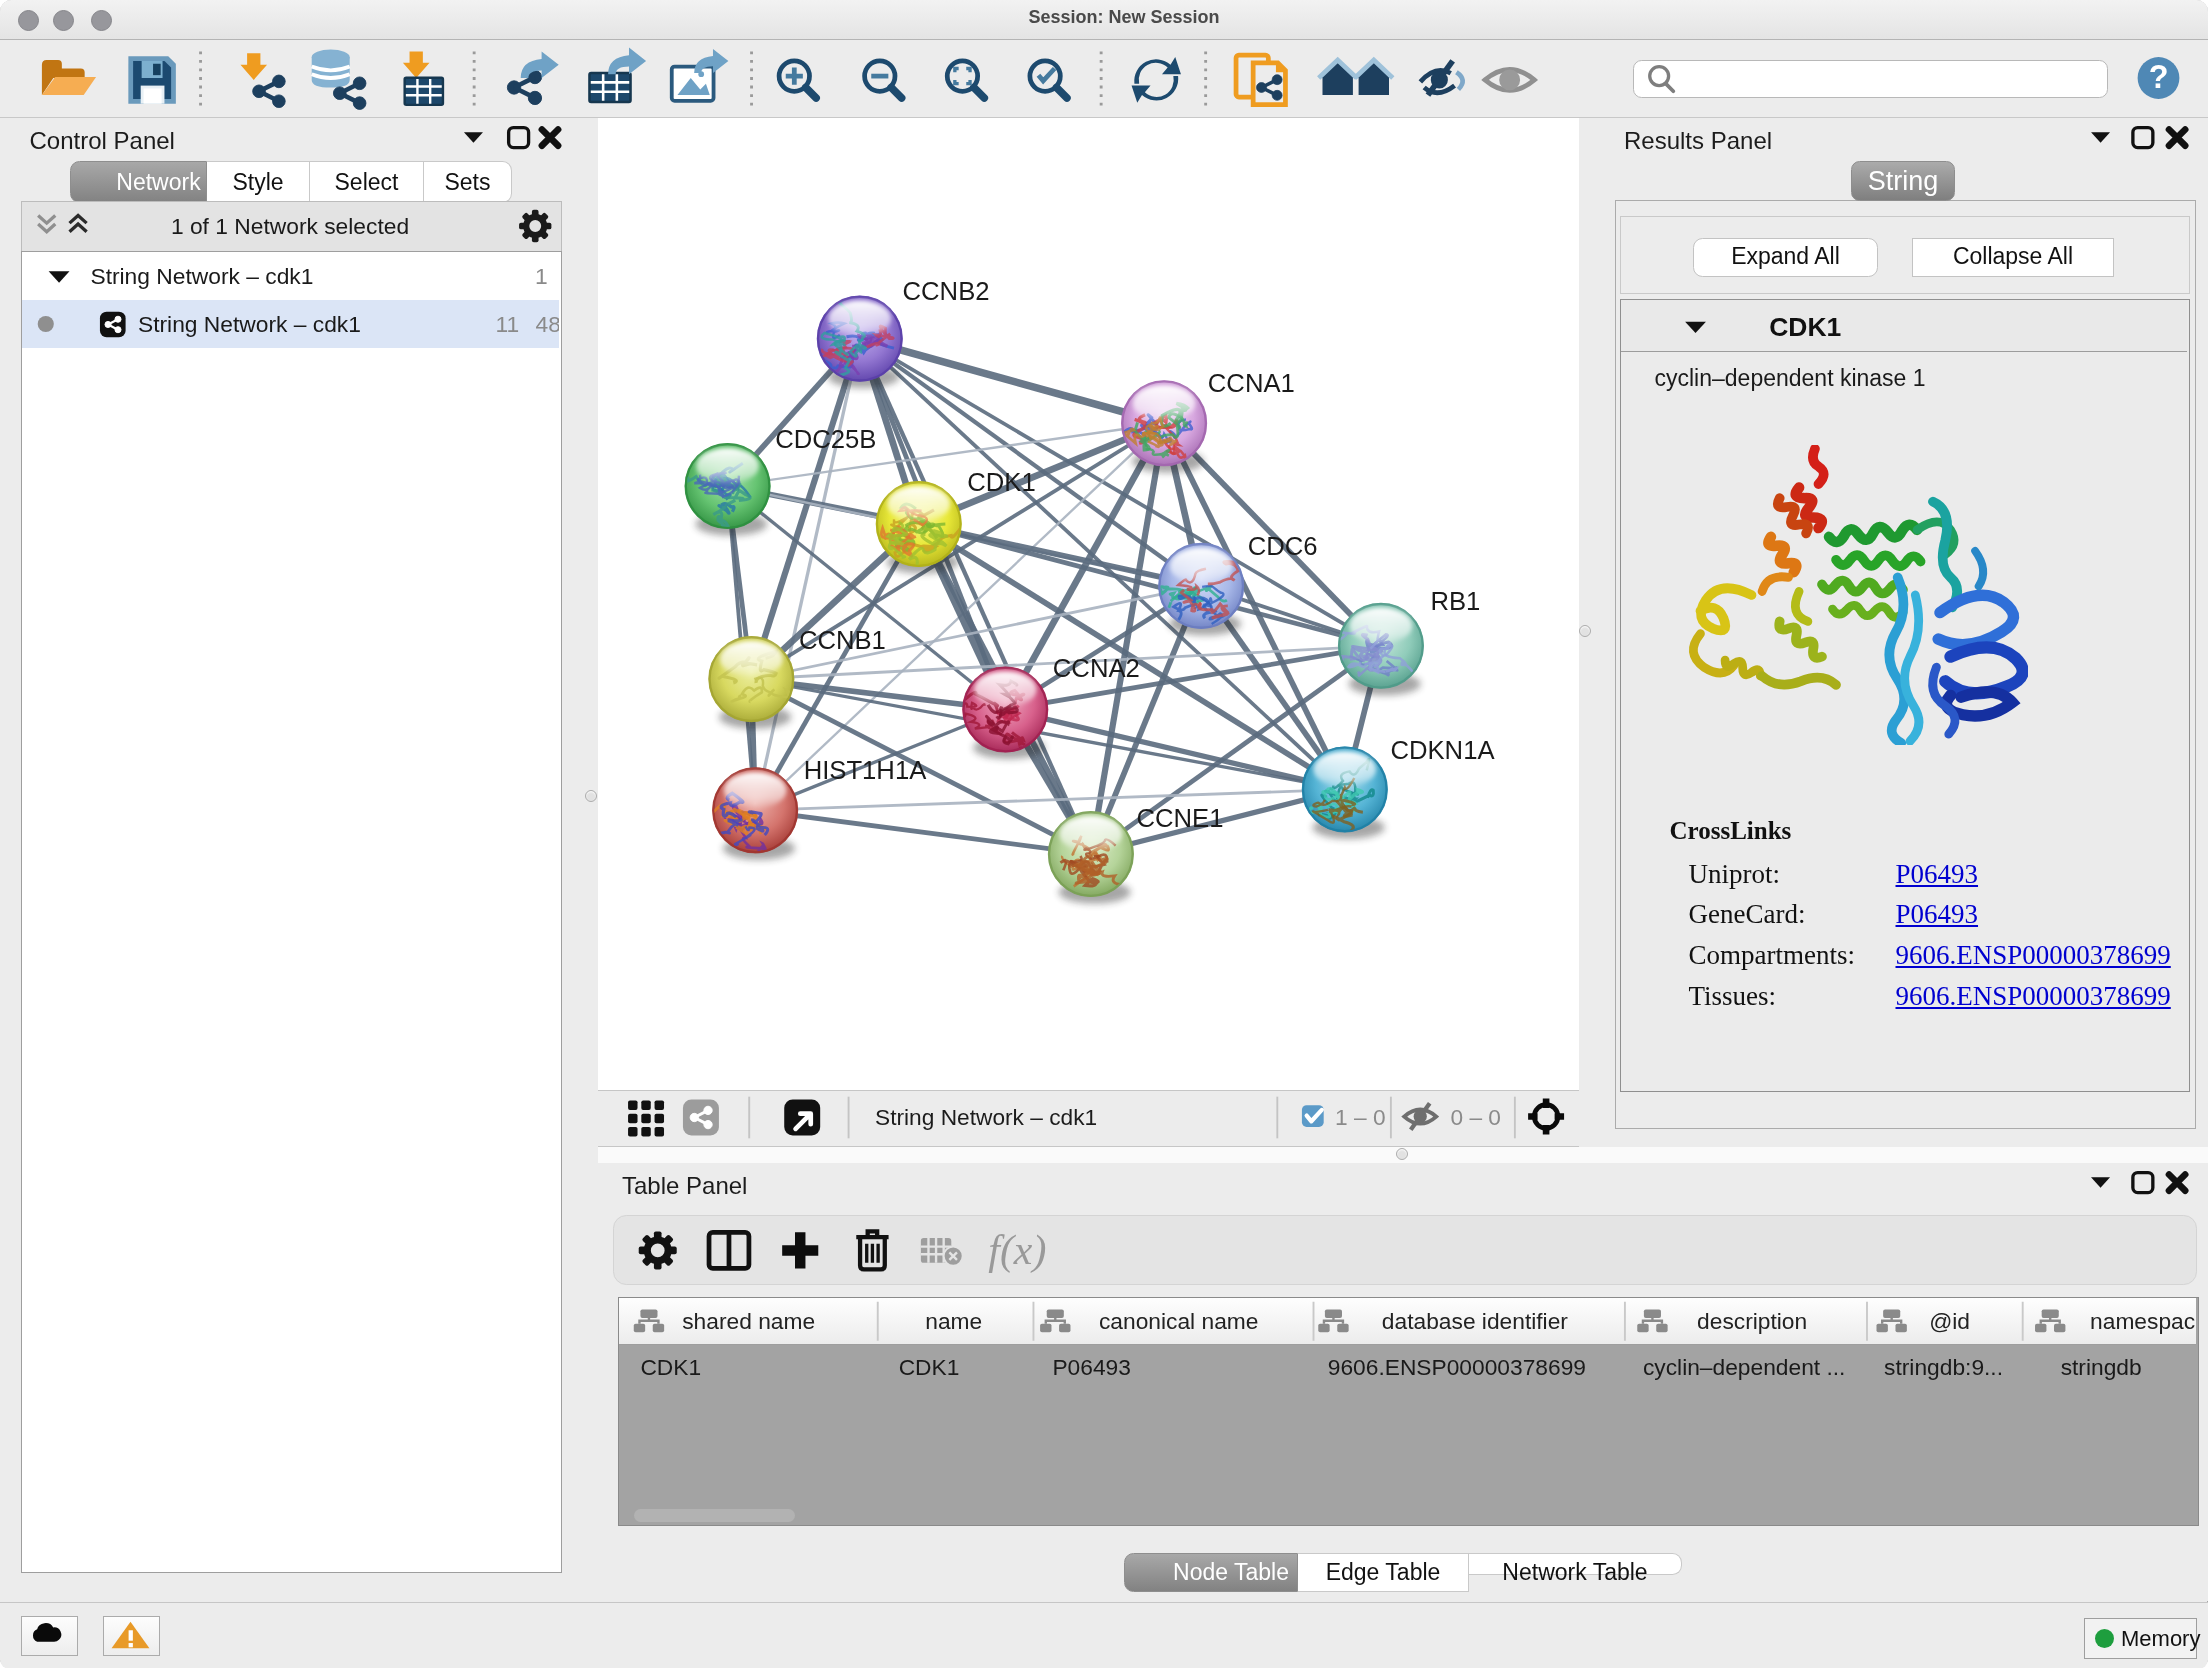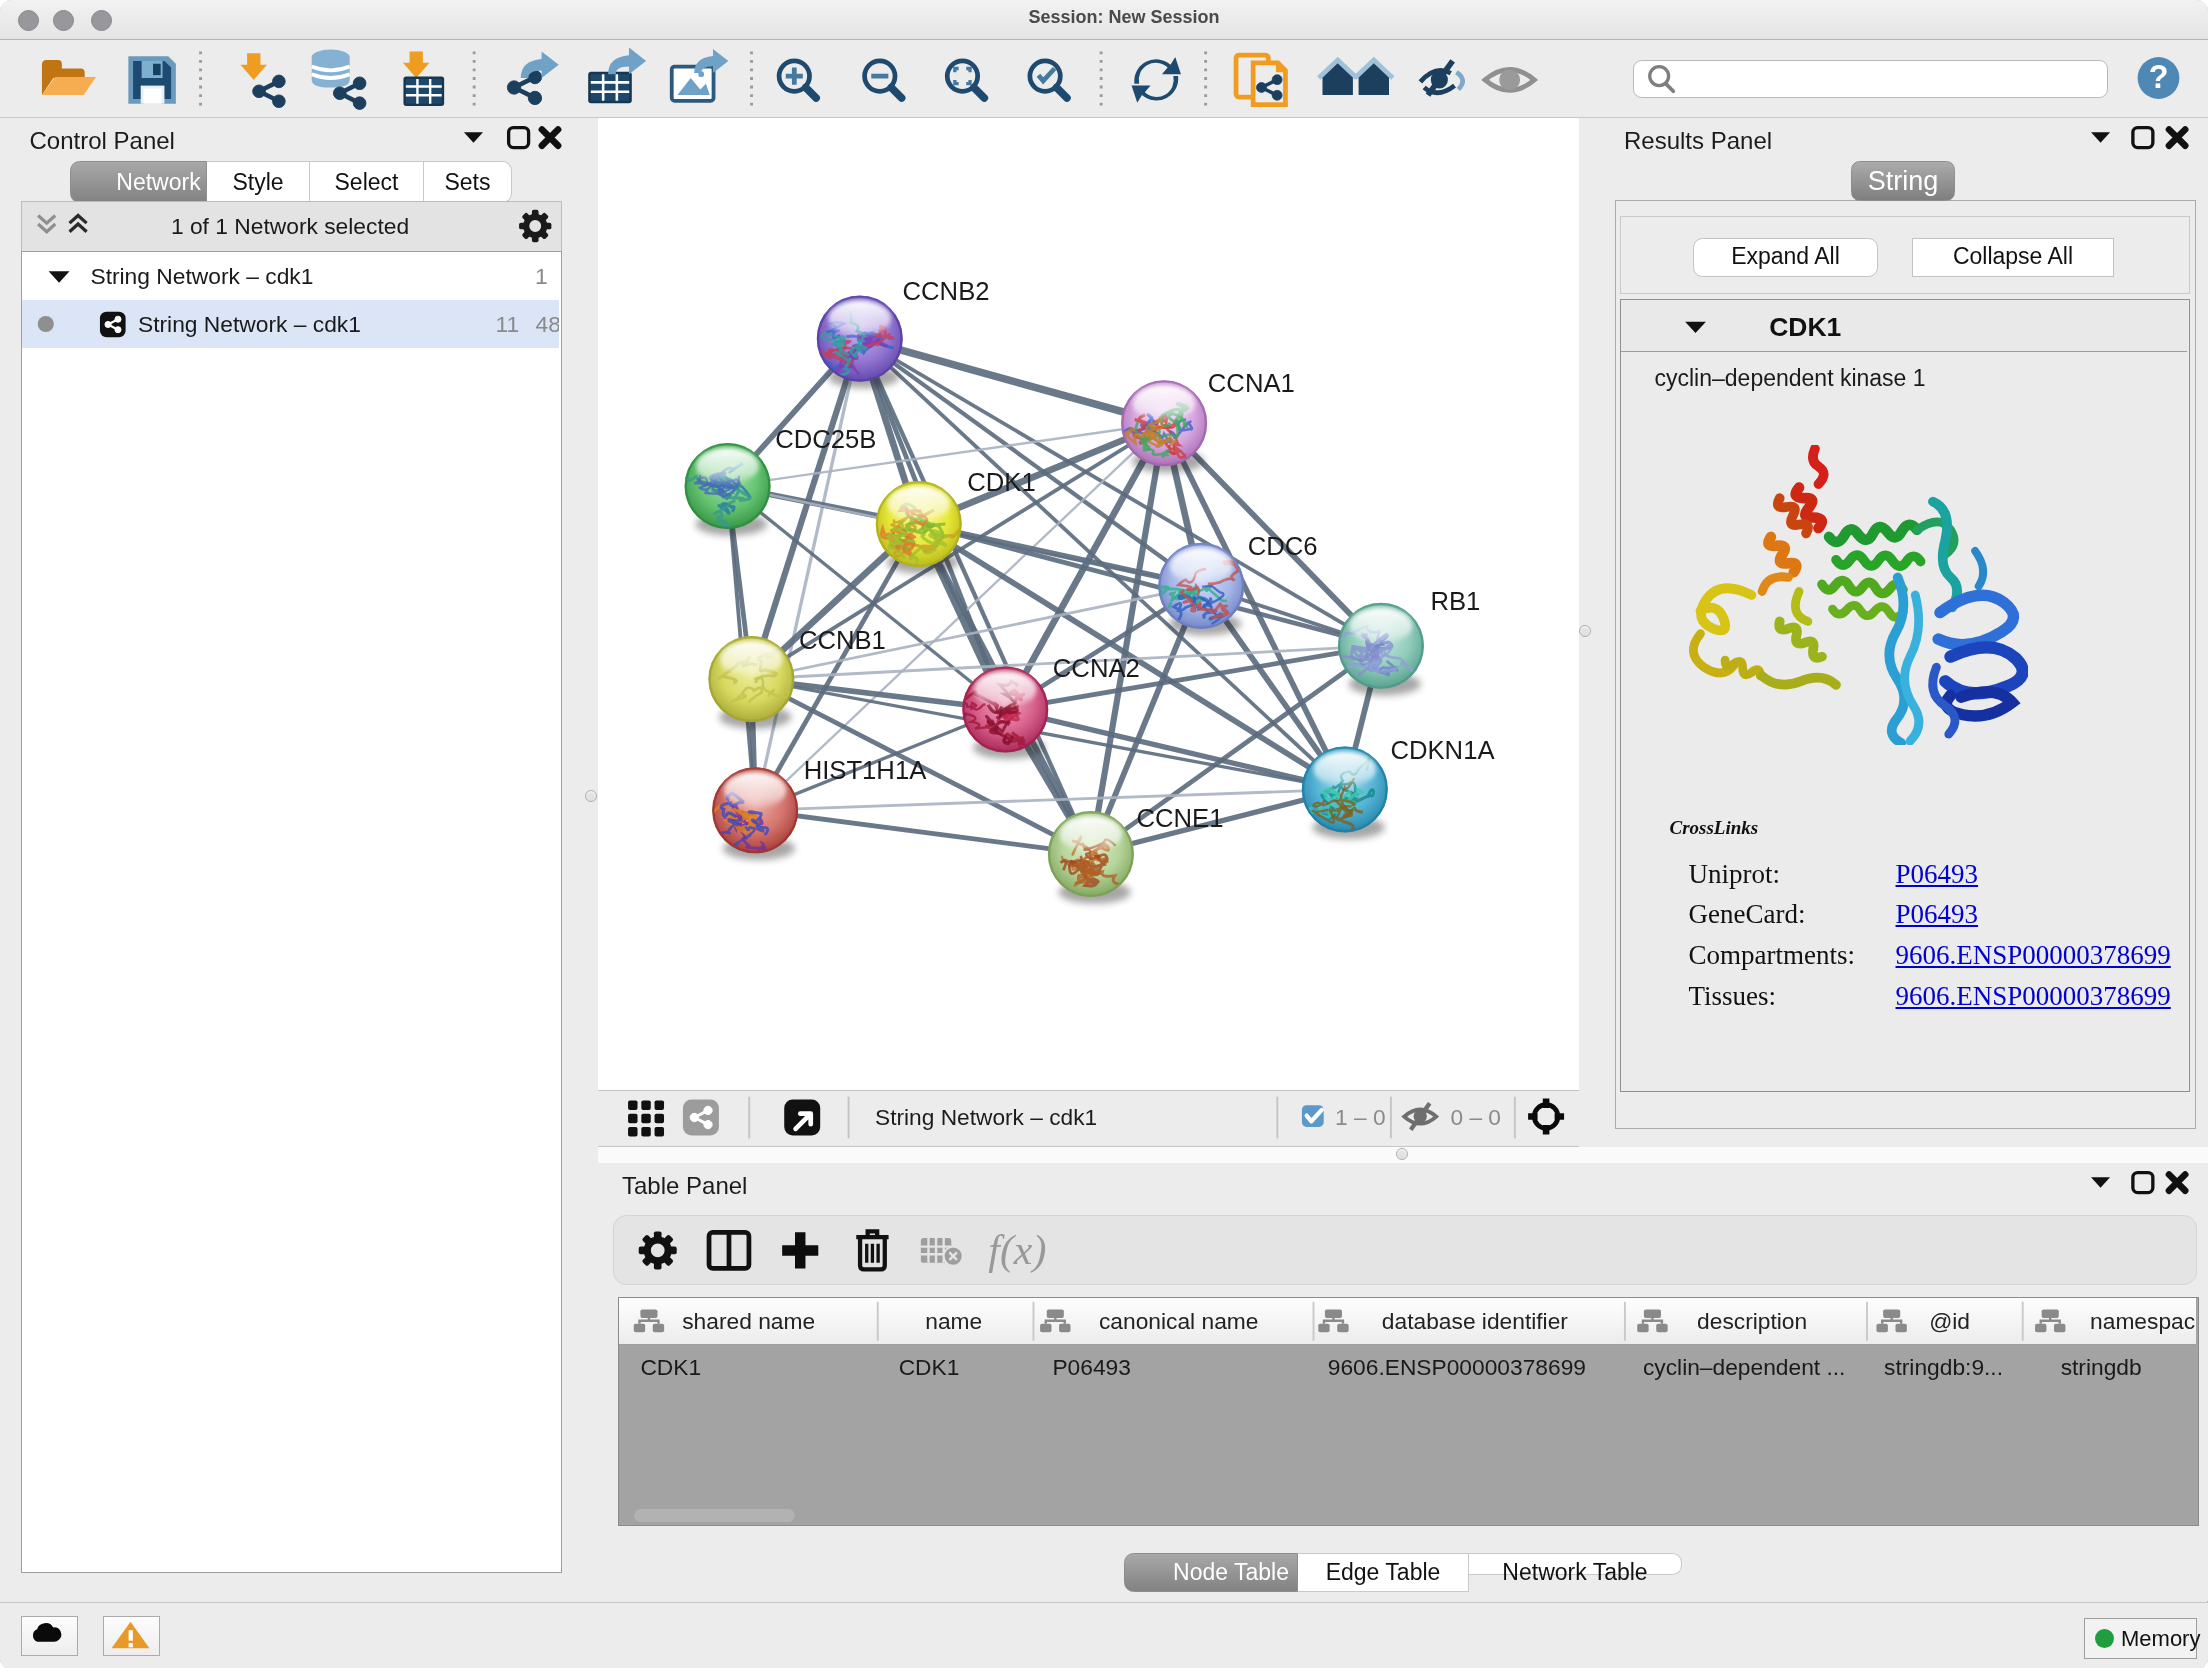--- a/index.html
+++ b/index.html
@@ -729,21 +729,21 @@
           <path d="M302,64 q22,10 14,44 q-8,30 6,42 q14,12 2,34" stroke="#1ba3a0" stroke-width="11" fill="none"></path>
           <path d="M262,150 q14,34 -2,62 q-16,28 2,54 q16,24 -2,46 q-12,16 6,26" stroke="#2b9fd4" stroke-width="11" fill="none"></path>
           <path d="M282,170 q10,40 -6,70 q-14,28 4,56 q14,22 -4,40" stroke="#38b2dc" stroke-width="10" fill="none"></path>
           <path d="M310,190 q44,-32 72,-12 q24,18 -2,34 q-38,24 -72,8" stroke="#2f6fd8" stroke-width="13" fill="none"></path>
           <path d="M322,240 q48,-22 74,2 q20,20 -10,32 q-44,18 -70,-6" stroke="#1c44bd" stroke-width="14" fill="none"></path>
           <path d="M334,286 q40,-14 58,6 q-26,20 -56,14 q-28,-6 -14,-22" stroke="#1530a0" stroke-width="13" fill="none"></path>
           <path d="M306,252 q-12,30 10,44 q20,14 4,32" stroke="#2a58c8" stroke-width="10" fill="none"></path>
           <path d="M350,120 q16,22 4,40" stroke="#2888c8" stroke-width="9" fill="none"></path>
         </g>
       </svg>
-    <div style="position:absolute;left:49px;top:517px;font-family:'Liberation Serif',serif;font-size:19px;font-weight:bold;color:#111;font-style:italic;">CrossLinks</div>
+    <div style="position:absolute;left:49px;top:517px;font-family:'Liberation Serif',serif;font-size:25px;font-weight:bold;color:#111;">CrossLinks</div>
     <div class="clrow" style="top:559px;"><span class="cll">Uniprot:</span><a class="clv">P06493</a></div>
     <div class="clrow" style="top:599px;"><span class="cll">GeneCard:</span><a class="clv">P06493</a></div>
     <div class="clrow" style="top:640px;"><span class="cll">Compartments:</span><a class="clv">9606.ENSP00000378699</a></div>
     <div class="clrow" style="top:681px;"><span class="cll">Tissues:</span><a class="clv">9606.ENSP00000378699</a></div>
   </div>
 </div>
 <div style="position:absolute;left:598px;top:1147px;width:1610px;height:16px;background:#fafafa;"></div>
 <div id="tabledock">
   <div class="dockTitle" style="position:absolute;left:24px;top:8.6px;">Table Panel</div>
   <svg width="1610" height="42" style="position:absolute;left:0;top:0" viewBox="0 0 1693 44">

